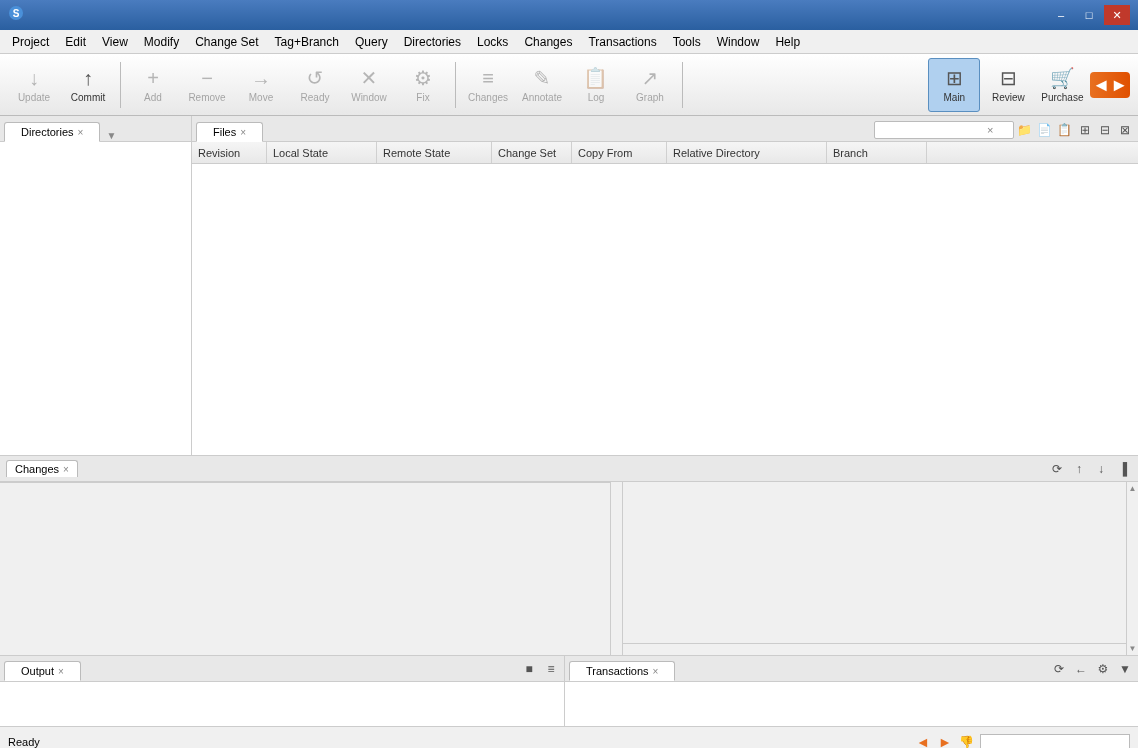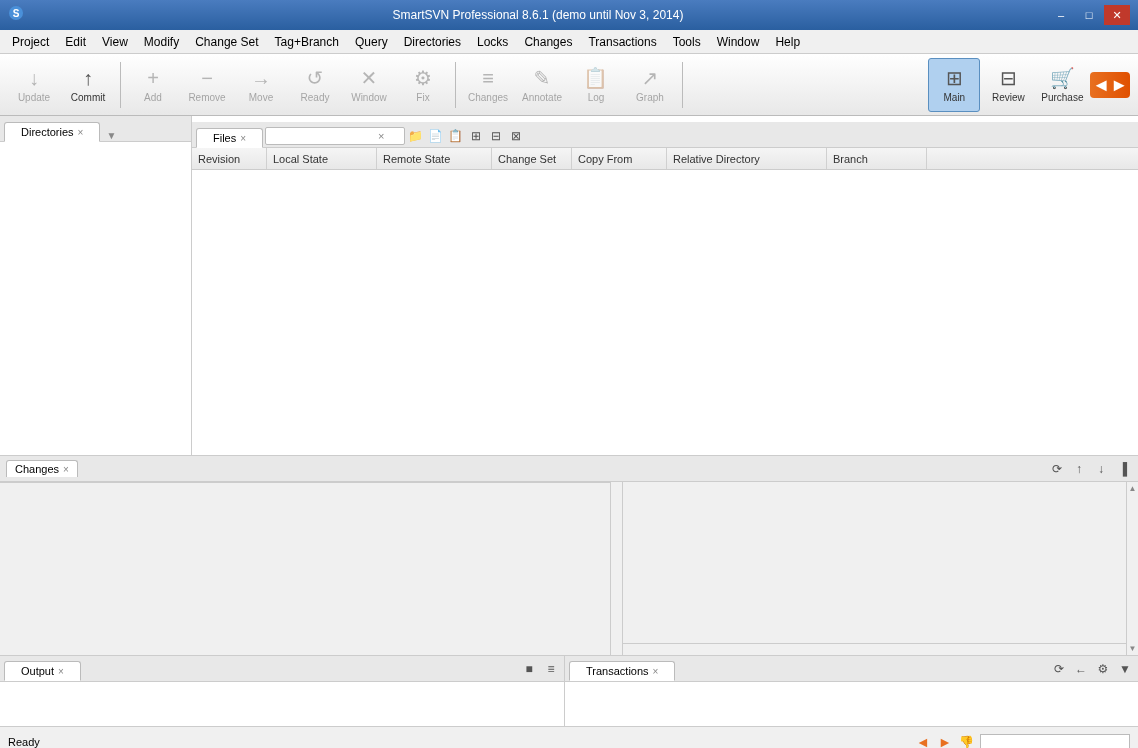--- a/index.html
+++ b/index.html
@@ -134,22 +134,22 @@
       display: flex;
       flex-direction: column;
       background: #fff;
     }
     .files-tab-bar {
       height: 26px;
       background: #e8e8e8;
       border-bottom: 1px solid #ccc;
       display: flex;
       align-items: flex-end;
+      justify-content: space-between;
       padding: 0 4px;
-      margin-top: 6px;
     }
     .files-tabs-left { display: flex; align-items: flex-end; }
     .files-toolbar-right {
       display: flex; align-items: center; gap: 2px; padding-bottom: 2px;
     }
     .search-box {
       display: flex; align-items: center;
       border: 1px solid #bbb; background: white; border-radius: 2px;
       height: 18px; width: 140px; overflow: hidden;
     }
@@ -302,21 +302,20 @@
 </head>
 <body>
 
 <div id="title-bar">
   <div style="width:20px;height:20px;">
     <svg width="16" height="16" viewBox="0 0 16 16">
         <circle cx="8" cy="8" r="7" fill="#4a90d9"></circle>
         <text x="8" y="12" text-anchor="middle" font-size="10" fill="white" font-weight="bold">S</text>
       </svg>
   </div>
-  <div class="title">SmartSVN Professional 8.6.1 (demo until Nov 3, 2014)</div>
   <div class="win-controls">
     <button class="win-btn">–</button>
     <button class="win-btn">□</button>
     <button class="win-btn close">✕</button>
   </div>
 </div>
 
 <div id="menu-bar">
 <div class="menu-item">Project</div>
     <div class="menu-item">Edit</div>

